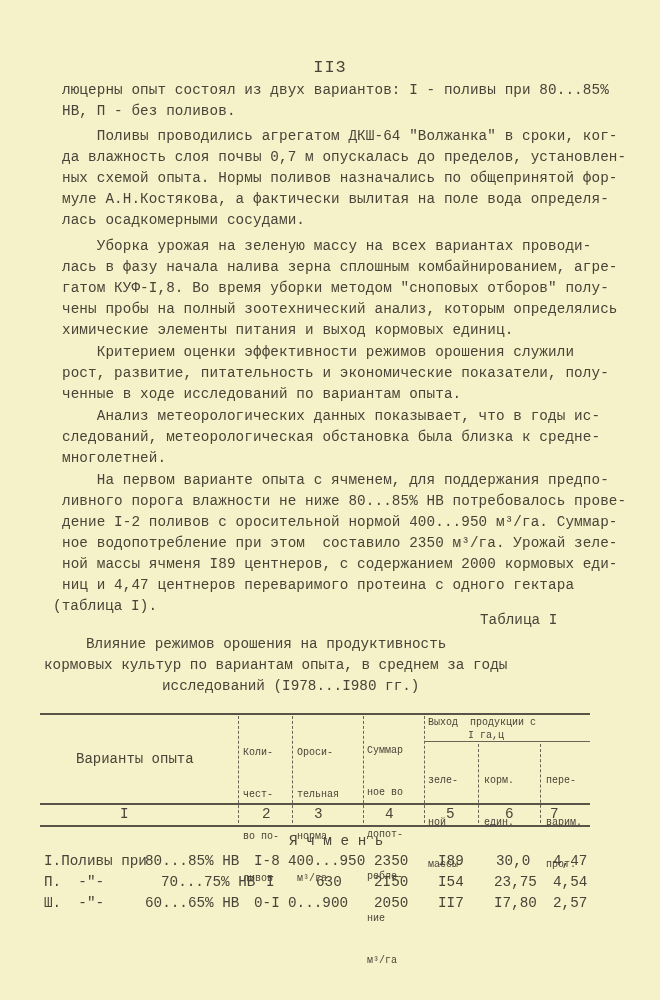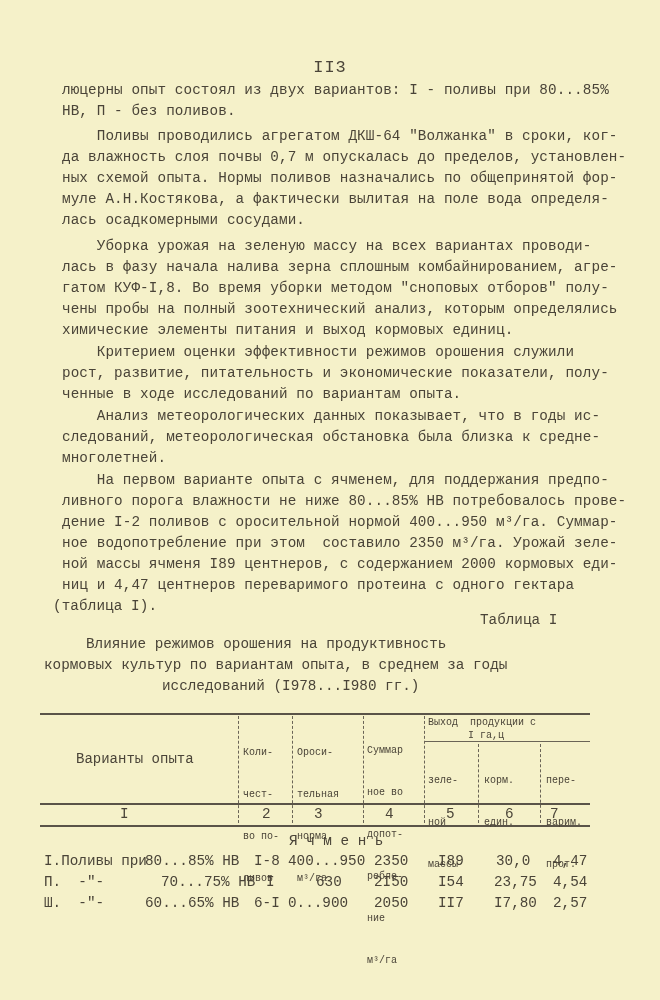--- a/index.html
+++ b/index.html
@@ -137,20 +137,20 @@
     <div class="cell" style="left:266px;top:874px">I</div>
     <div class="cell" style="left:316px;top:874px">630</div>
     <div class="cell" style="left:374px;top:874px">2I50</div>
     <div class="cell" style="left:438px;top:874px">I54</div>
     <div class="cell" style="left:494px;top:874px">23,75</div>
     <div class="cell" style="left:553px;top:874px">4,54</div>
   </div>
   <div>
     <div class="cell" style="left:44px;top:895px">Ш.  -"-</div>
     <div class="cell" style="left:145px;top:895px">60...65% НВ</div>
-    <div class="cell" style="left:254px;top:895px">6-I</div>
+    <div class="cell" style="left:254px;top:895px">0-I</div>
     <div class="cell" style="left:288px;top:895px">0...900</div>
     <div class="cell" style="left:374px;top:895px">2050</div>
     <div class="cell" style="left:438px;top:895px">II7</div>
     <div class="cell" style="left:494px;top:895px">I7,80</div>
     <div class="cell" style="left:553px;top:895px">2,57</div>
   </div>
 </div>
 
 </body></html>

